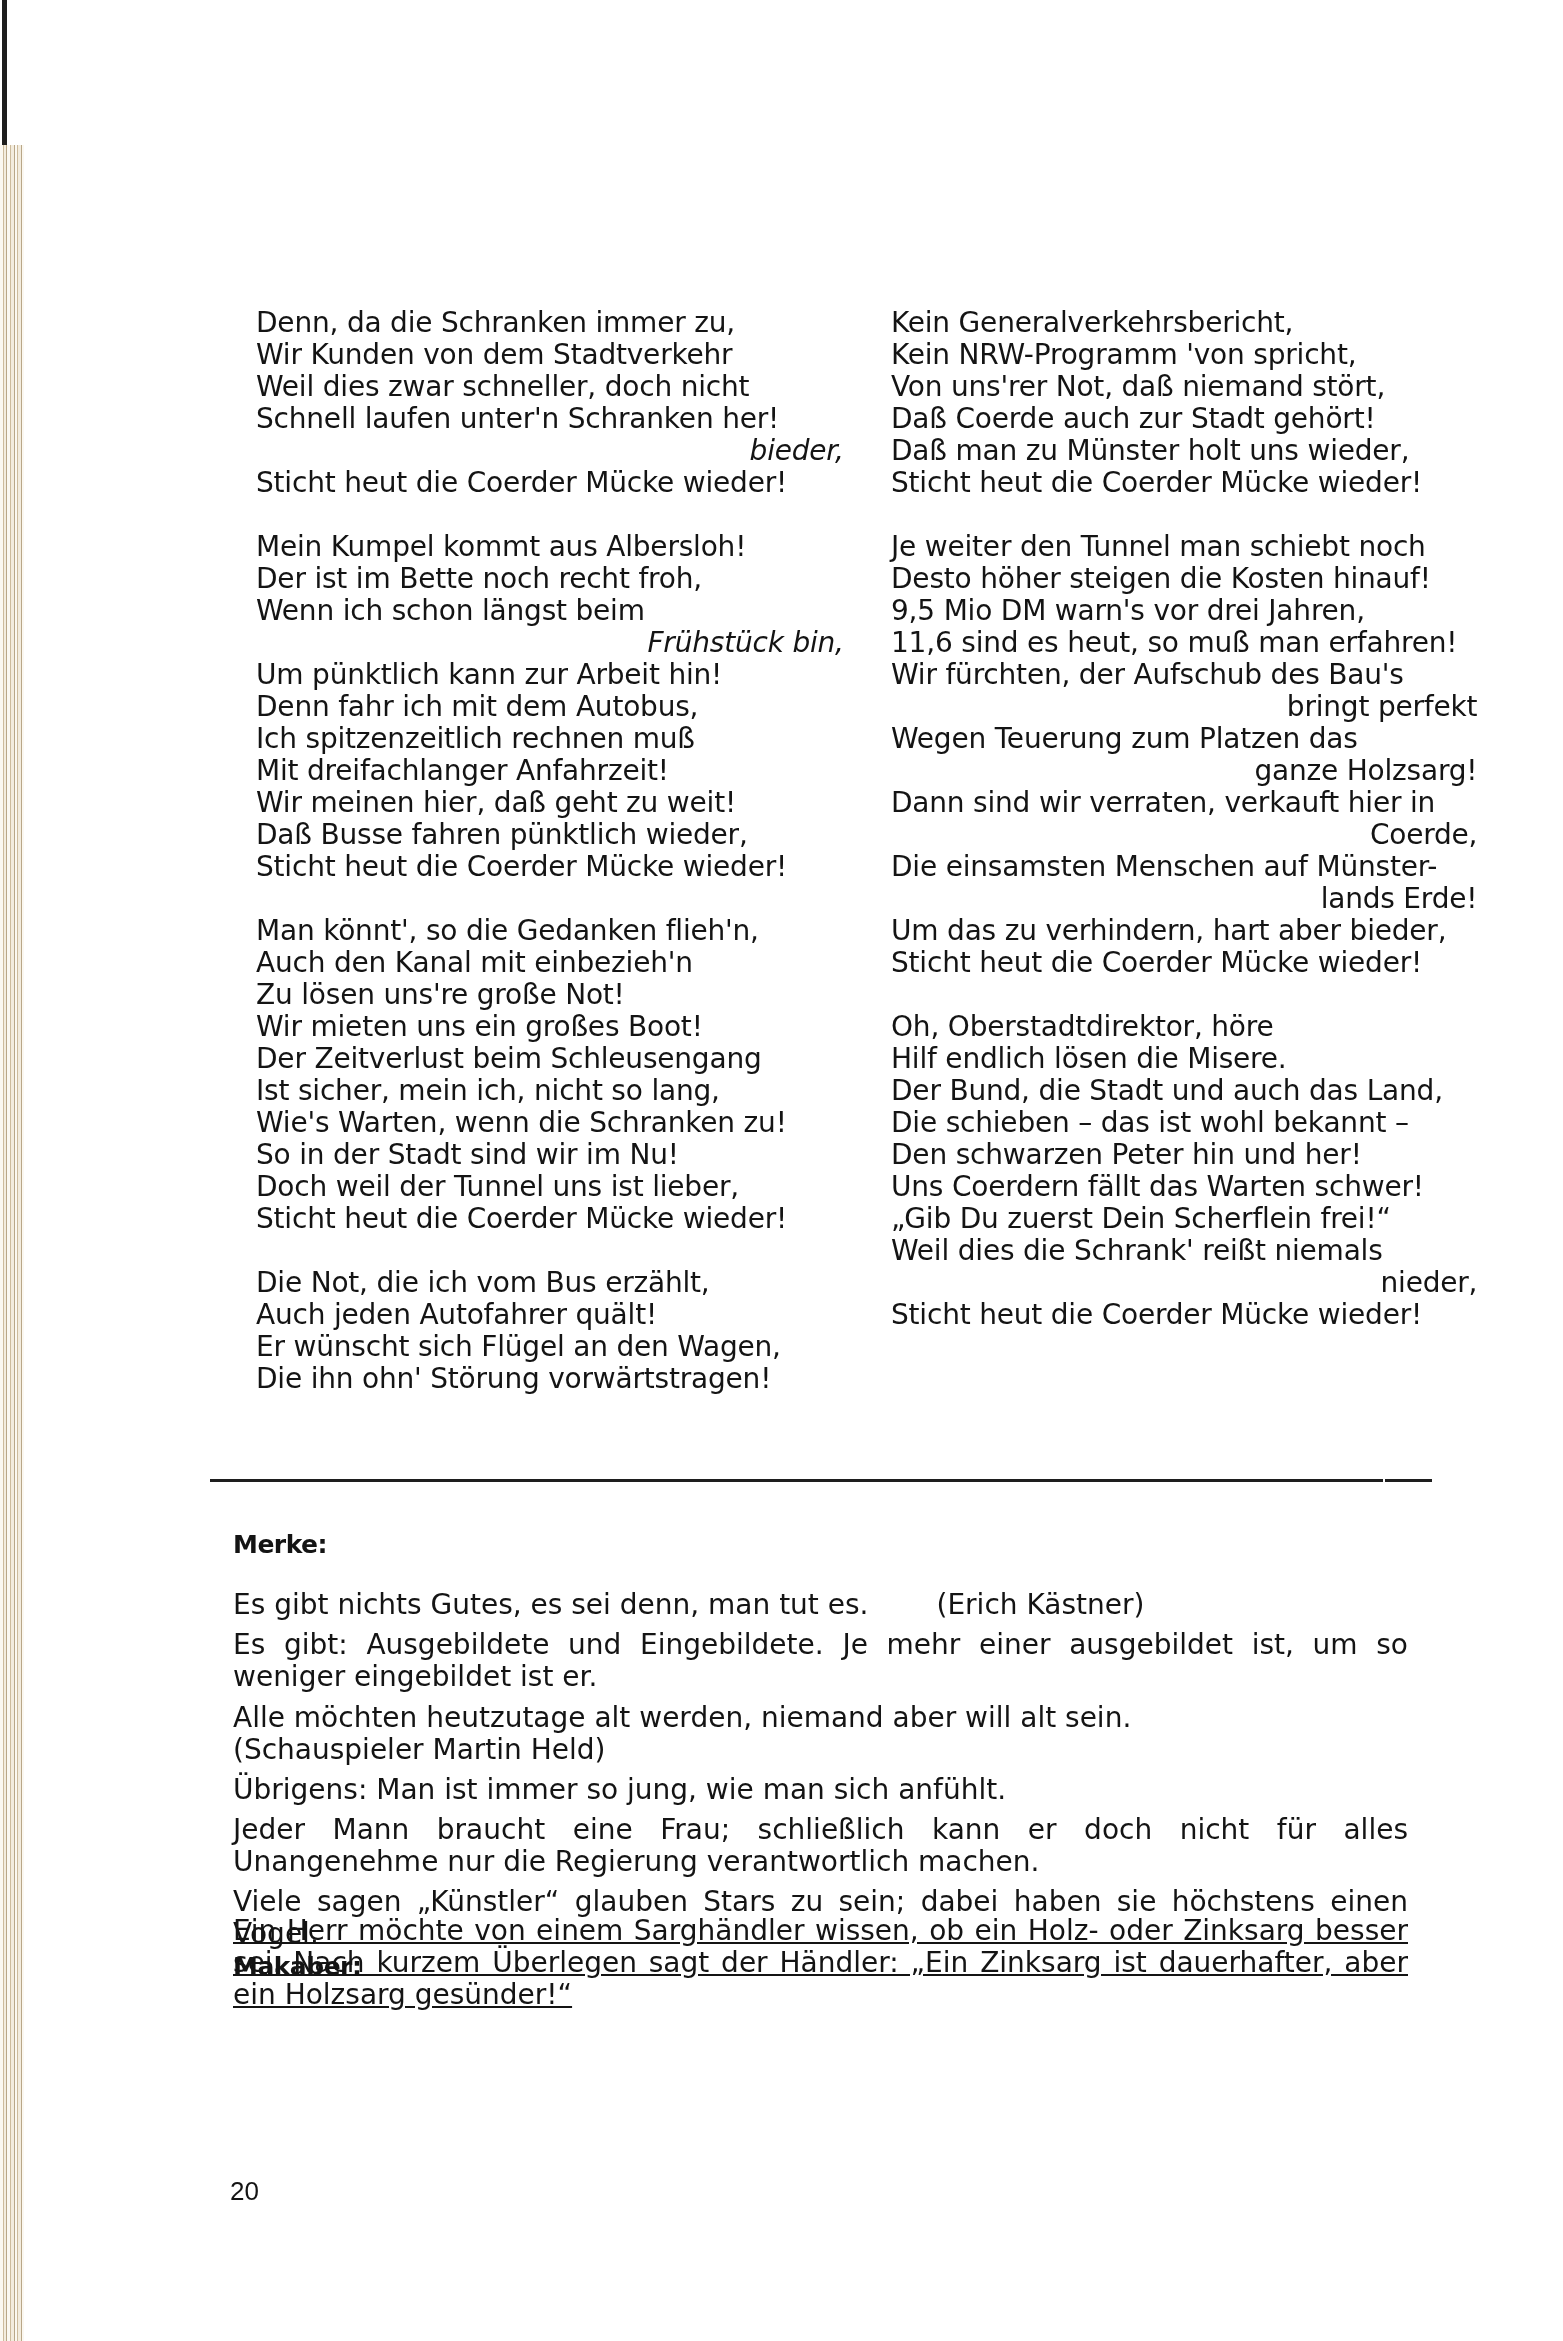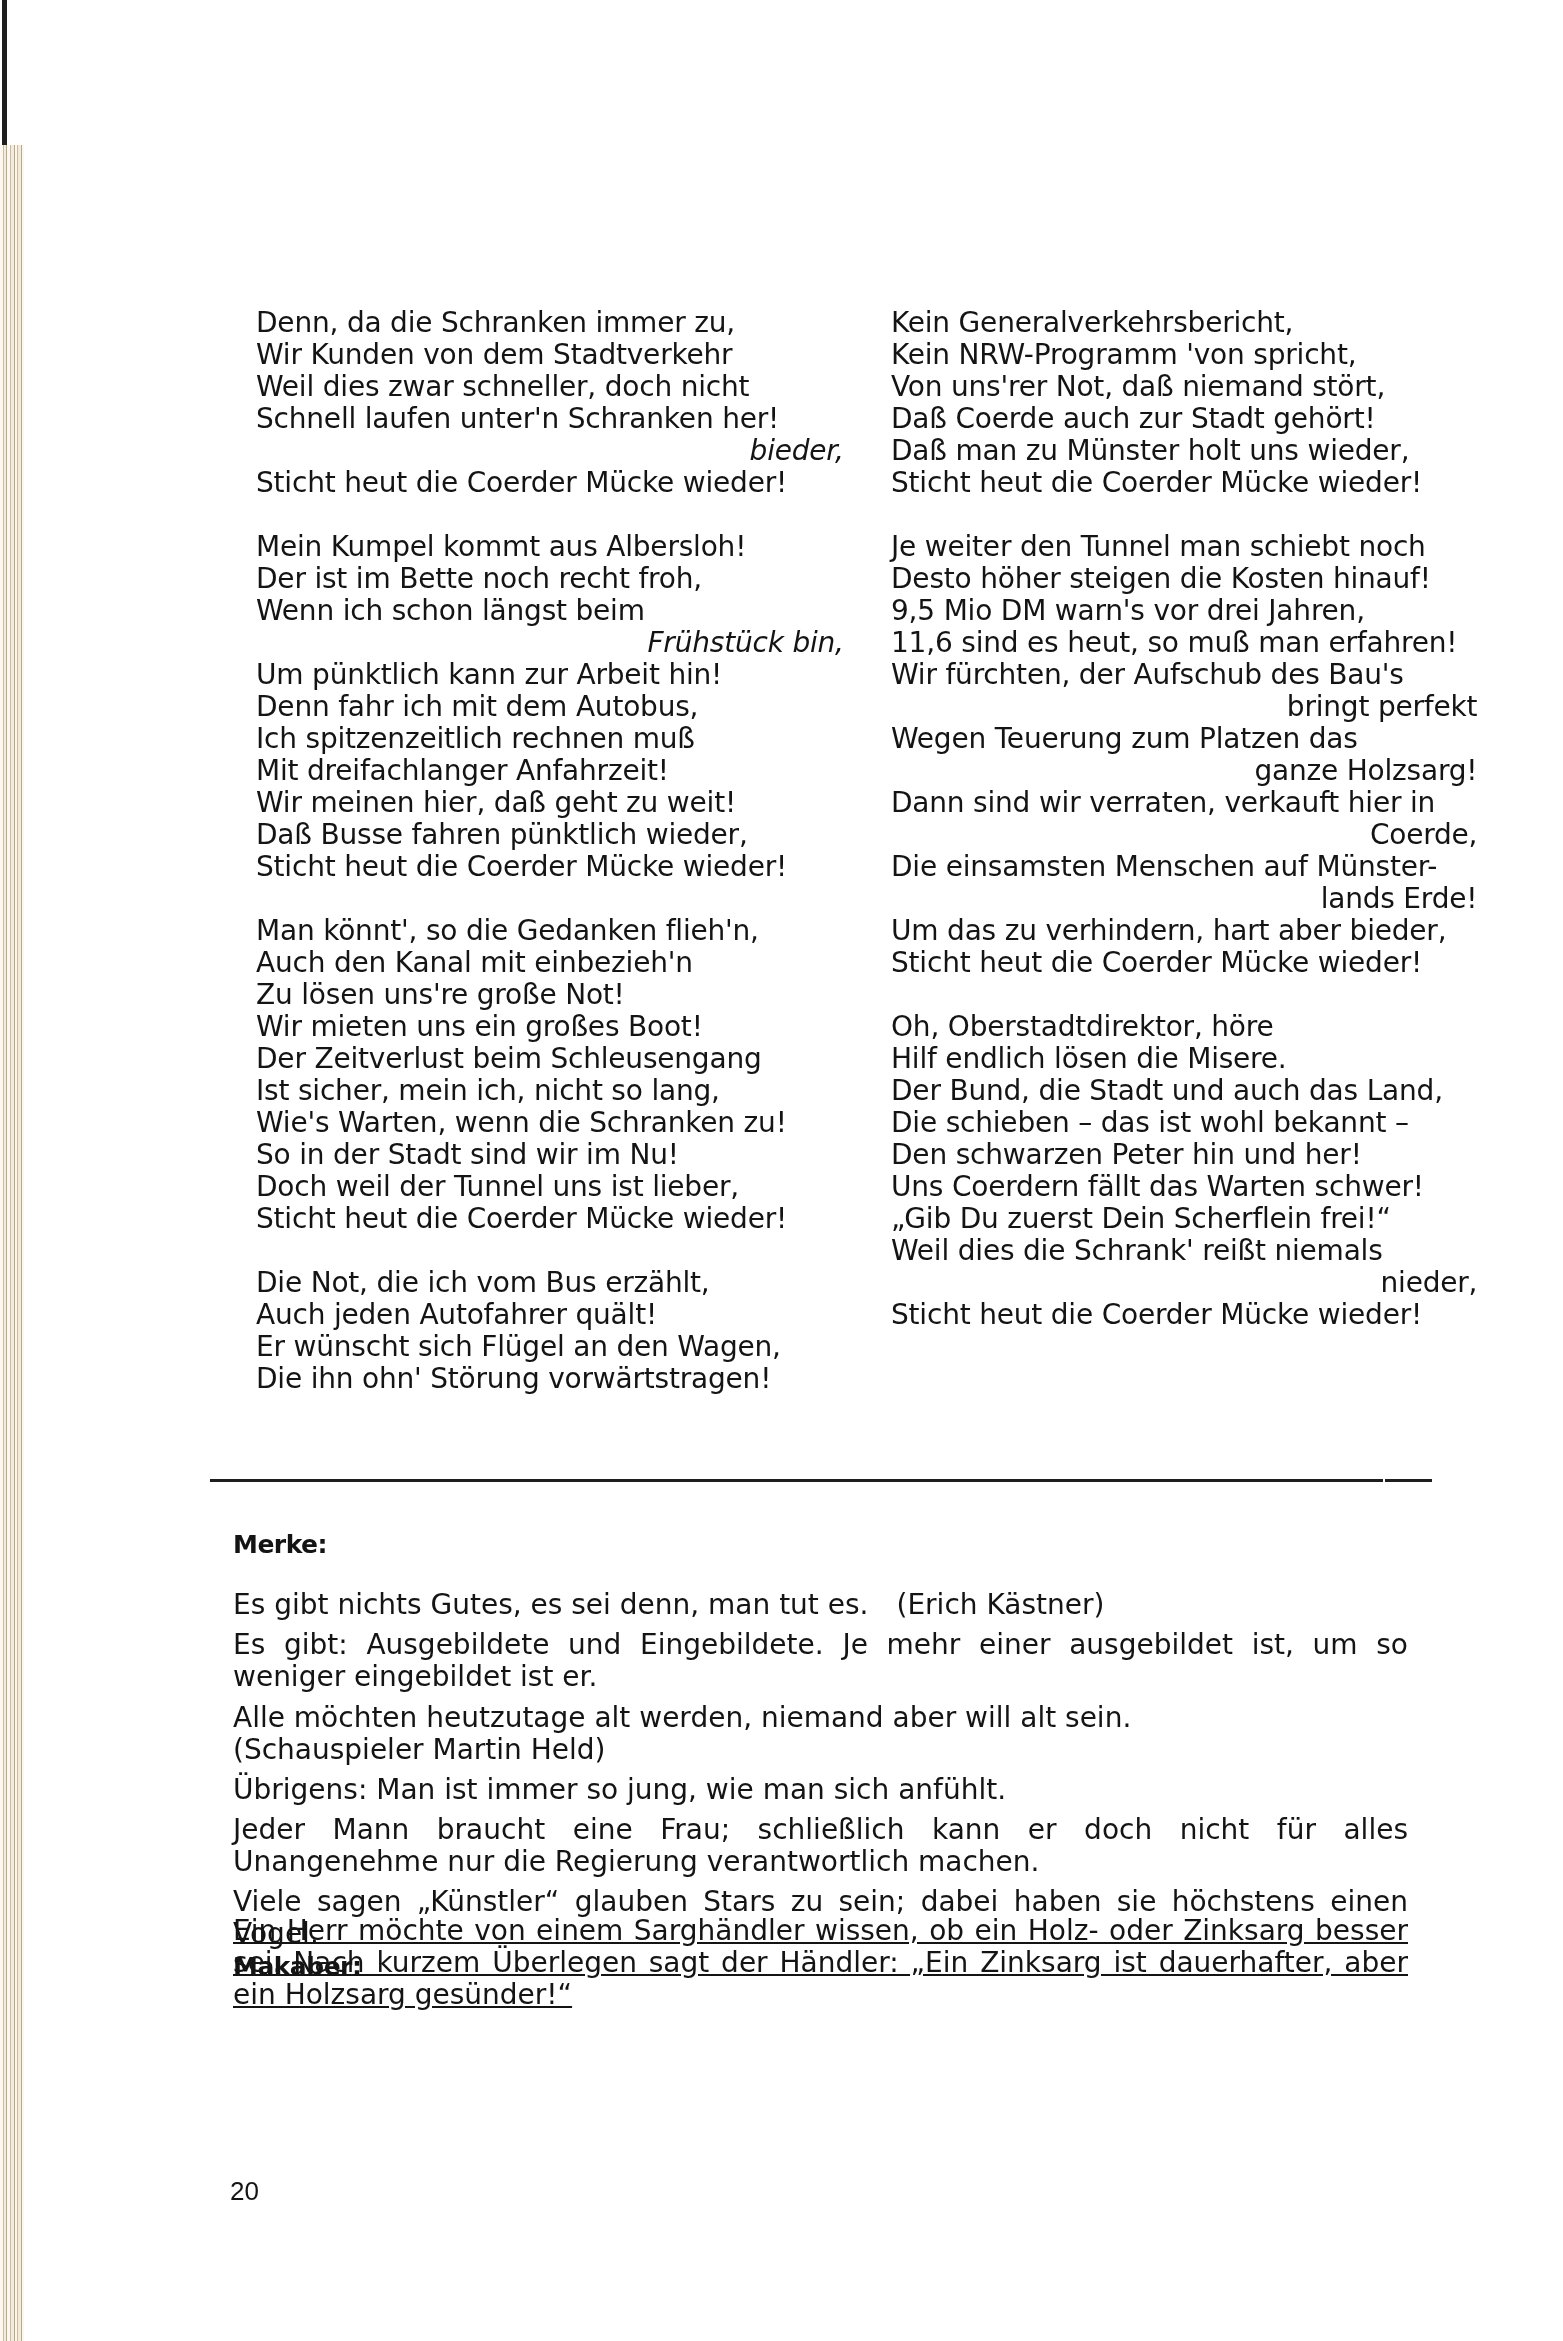--- a/index.html
+++ b/index.html
@@ -20,21 +20,21 @@
   .col-left .line.cont { padding-right: 9.2px; font-style: italic; }
   .col-right .line.cont { padding-right: 3.7px; }
   .rule { position: absolute; top: 1479px; height: 2.8px; background: #1e1e1e; }
   .rule-a { left: 210px; width: 1173px; }
   .rule-b { left: 1385px; width: 47px; }
   .section { position: absolute; left: 233px; width: 1175px; font-size: 28px; line-height: 32px; }
   .heading { font-weight: bold; font-size: 25px; letter-spacing: -0.5px; }
   .merke-h { top: 1529px; }
   .merke-list { top: 1589px; }
   .saying { margin-bottom: 8.3px; text-align: justify; text-align-last: left; }
-  .saying .attr { display: inline-block; margin-left: 28px; }
+  .saying .attr { display: inline-block; margin-left: 68px; }
   .saying .attr-block { display: block; text-align: right; padding-right: 5.5px; }
   .makaber-h { top: 1951px; }
   .makaber-text { top: 1915px; text-align: justify; text-align-last: left; text-decoration: underline; }
   .page-number { position: absolute; left: 230px; top: 2176px; font-family: "Liberation Sans", sans-serif; font-size: 26px; }
 </style>
 </head>
 <body>
 
 <div class="spine-dark"></div>
 <div class="page-edges"></div>

